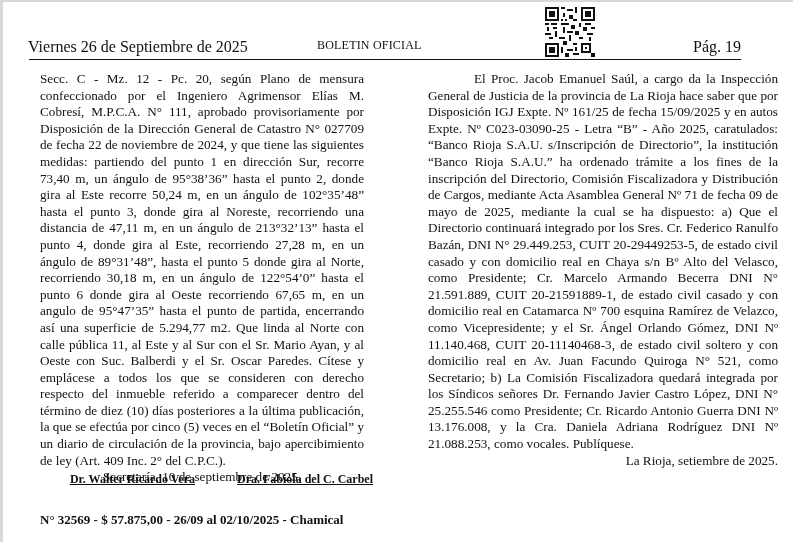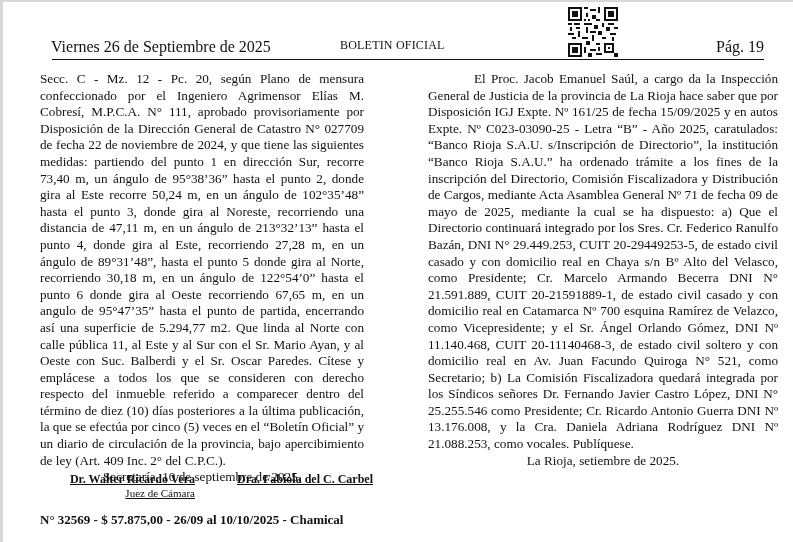--- a/index.html
+++ b/index.html
@@ -3,21 +3,21 @@
   <meta charset="utf-8">
   <style>
     html, body { margin: 0; padding: 0; }
     body {
       width: 793px; height: 542px; overflow: hidden; background: #ffffff;
       font-family: "Liberation Serif", "DejaVu Serif", serif; color: #111;
       position: relative;
     }
     .frame-top { position: absolute; left: 0; top: 0; width: 793px; height: 2px; background: #d8d8d8; }
     .frame-left { position: absolute; left: 0; top: 0; width: 3px; height: 542px; background: #d8d8d8; }
-    .header { position: absolute; left: 51px; top: 0; width: 716px; height: 62px; }
+    .header { position: absolute; left: 28px; top: 0; width: 716px; height: 62px; }
     .header .date { position: absolute; left: 0; top: 38px; font-size: 16px; }
     .header .title { position: absolute; left: 289px; top: 38px; font-size: 12px; letter-spacing: 0.2px; }
     .header .page { position: absolute; right: 3px; top: 38px; font-size: 16px; }
     .header .qr { position: absolute; left: 517px; top: 7px; width: 50px; height: 50px; }
     .header .rule { position: absolute; left: 1px; top: 59px; width: 712px; height: 1px; background: #111; }
     .col { position: absolute; font-size: 13.2px; line-height: 16.6px; text-align: justify; }
     .col-left { left: 40px; top: 71px; width: 324px; }
     .col-right { left: 428px; top: 71px; width: 350px; }
     .col p { margin: 0; }
     .indent { text-indent: 46px; }
@@ -97,25 +97,24 @@
 </div>
 
 <div class="col col-left">
   <p>Secc. C - Mz. 12 - Pc. 20, según Plano de mensura confeccionado por el Ingeniero Agrimensor Elías M. Cobresí, M.P.C.A. N° 111, aprobado provisoriamente por Disposición de la Dirección General de Catastro N° 027709 de fecha 22 de noviembre de 2024, y que tiene las siguientes medidas: partiendo del punto 1 en dirección Sur, recorre 73,40 m, un ángulo de 95°38’36” hasta el punto 2, donde gira al Este recorre 50,24 m, en un ángulo de 102°35’48” hasta el punto 3, donde gira al Noreste, recorriendo una distancia de 47,11 m, en un ángulo de 213°32’13” hasta el punto 4, donde gira al Este, recorriendo 27,28 m, en un ángulo de 89°31’48”, hasta el punto 5 donde gira al Norte, recorriendo 30,18 m, en un ángulo de 122°54’0” hasta el punto 6 donde gira al Oeste recorriendo 67,65 m, en un angulo de 95°47’35” hasta el punto de partida, encerrando así una superficie de 5.294,77 m2. Que linda al Norte con calle pública 11, al Este y al Sur con el Sr. Mario Ayan, y al Oeste con Suc. Balberdi y el Sr. Oscar Paredes. Cítese y emplácese a todos los que se consideren con derecho respecto del inmueble referido a comparecer dentro del término de diez (10) días posteriores a la última publicación, la que se efectúa por cinco (5) veces en el “Boletín Oficial” y un diario de circulación de la provincia, bajo apercibimiento de ley (Art. 409 Inc. 2° del C.P.C.).</p>
   <p style="text-align:center">Secretaría, 10 de septiembre de 2025.</p>
 </div>
 
 <div class="sigs">
   <div class="sig sig1">
     <div class="name">Dr. Walter Ricardo Vera</div>
-    <div class="role">Juez de Cámara</div>
   </div>
   <div class="sig sig2">
     <div class="name">Dra. Fabiola del C. Carbel</div>
   </div>
 </div>
 
-<div class="footer-ref">N° 32569 - $ 57.875,00 - 26/09 al 10/10/2025 - Chamical</div>
+<div class="footer-ref">N° 32569 - $ 57.875,00 - 26/09 al 02/10/2025 - Chamical</div>
 
 <div class="col col-right">
   <p class="indent">El Proc. Jacob Emanuel Saúl, a cargo da la Inspección General de Justicia de la provincia de La Rioja hace saber que por Disposición IGJ Expte. Nº 161/25 de fecha 15/09/2025 y en autos Expte. Nº C023-03090-25 - Letra “B” - Año 2025, caratulados: “Banco Rioja S.A.U. s/Inscripción de Directorio”, la institución “Banco Rioja S.A.U.” ha ordenado trámite a los fines de la inscripción del Directorio, Comisión Fiscalizadora y Distribución de Cargos, mediante Acta Asamblea General Nº 71 de fecha 09 de mayo de 2025, mediante la cual se ha dispuesto: a) Que el Directorio continuará integrado por los Sres. Cr. Federico Ranulfo Bazán, DNI N° 29.449.253, CUIT 20-29449253-5, de estado civil casado y con domicilio real en Chaya s/n Bº Alto del Velasco, como Presidente; Cr. Marcelo Armando Becerra DNI N° 21.591.889, CUIT 20-21591889-1, de estado civil casado y con domicilio real en Catamarca Nº 700 esquina Ramírez de Velazco, como Vicepresidente; y el Sr. Ángel Orlando Gómez, DNI Nº 11.140.468, CUIT 20-11140468-3, de estado civil soltero y con domicilio real en Av. Juan Facundo Quiroga N° 521, como Secretario; b) La Comisión Fiscalizadora quedará integrada por los Síndicos señores Dr. Fernando Javier Castro López, DNI N° 25.255.546 como Presidente; Cr. Ricardo Antonio Guerra DNI Nº 13.176.008, y la Cra. Daniela Adriana Rodríguez DNI Nº 21.088.253, como vocales. Publíquese.</p>
-  <p style="text-align:center">La Rioja, setiembre de 2025.</p>
+  <p style="text-align:right">La Rioja, setiembre de 2025.</p>
 </div>
 
 </body></html>

